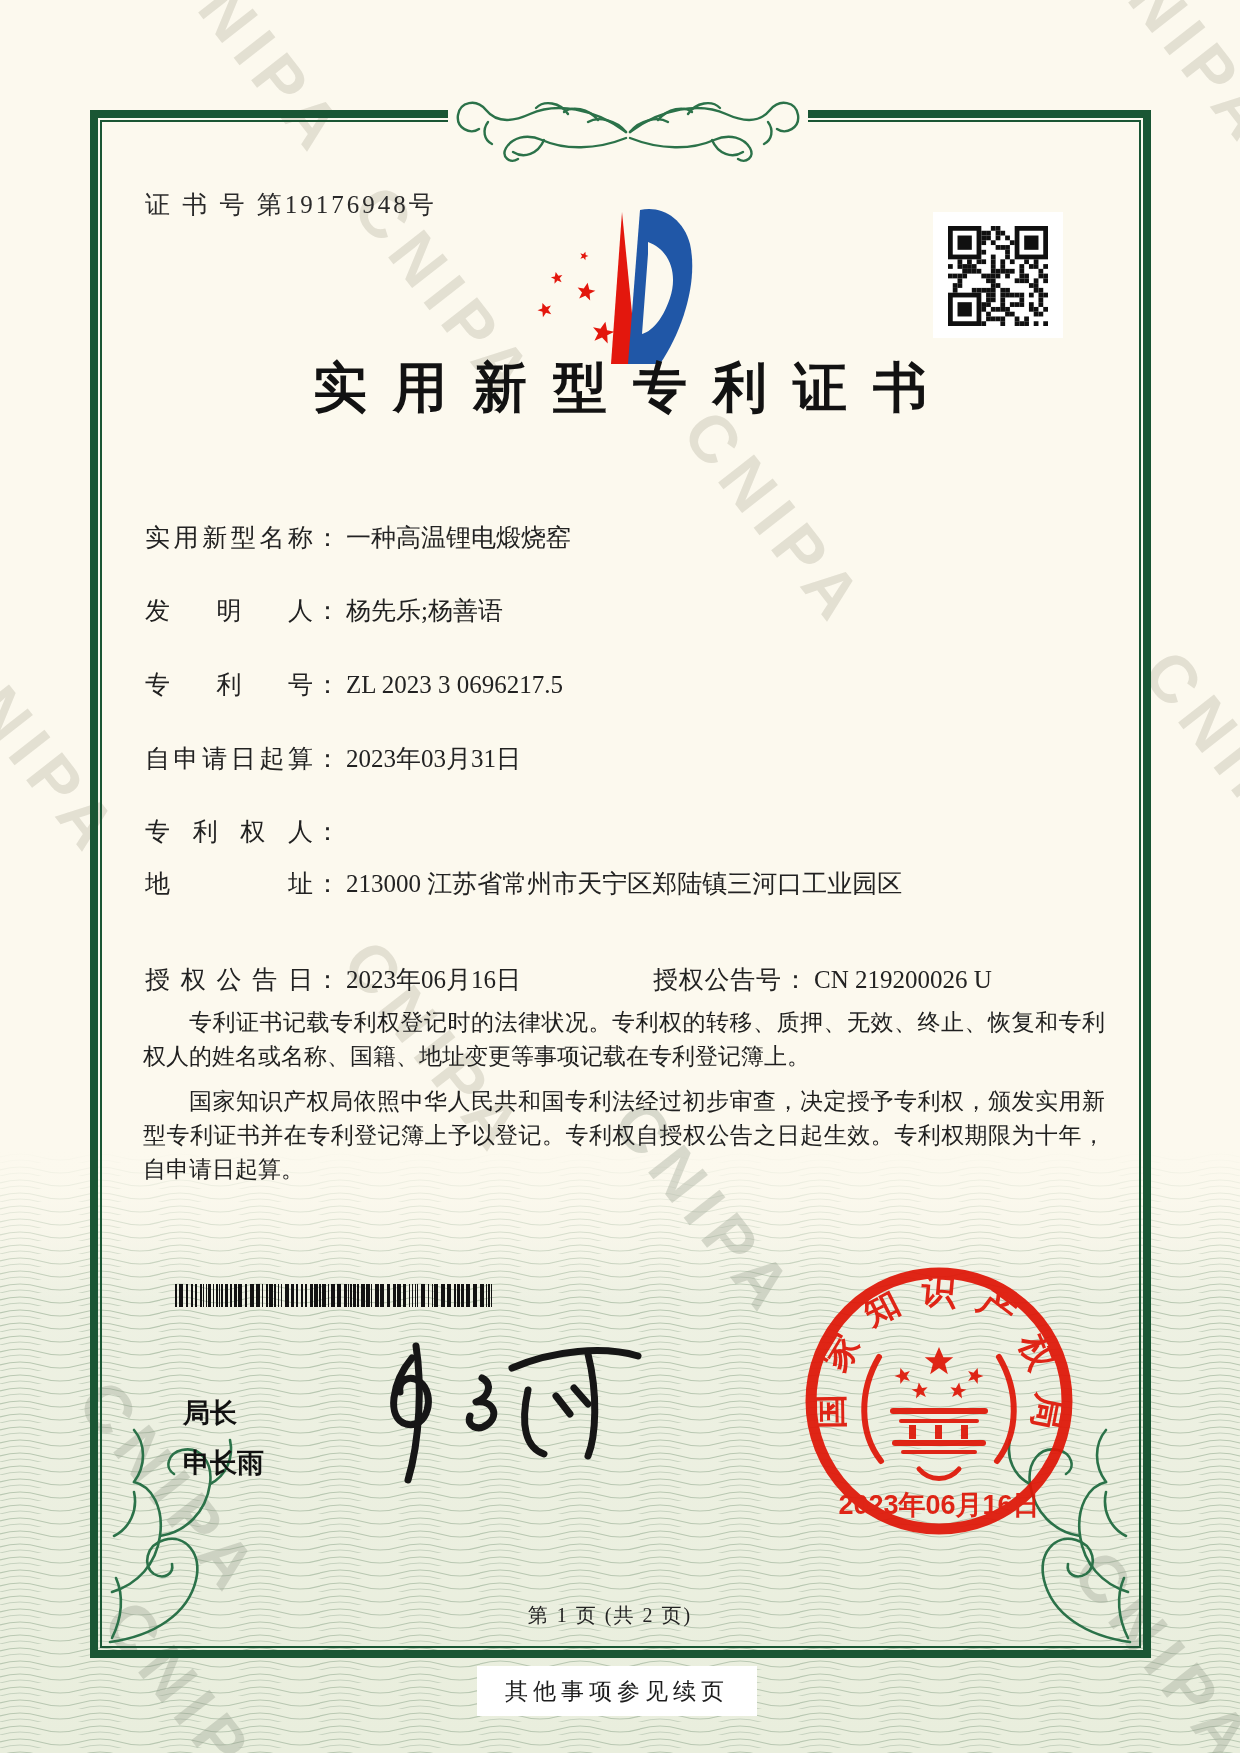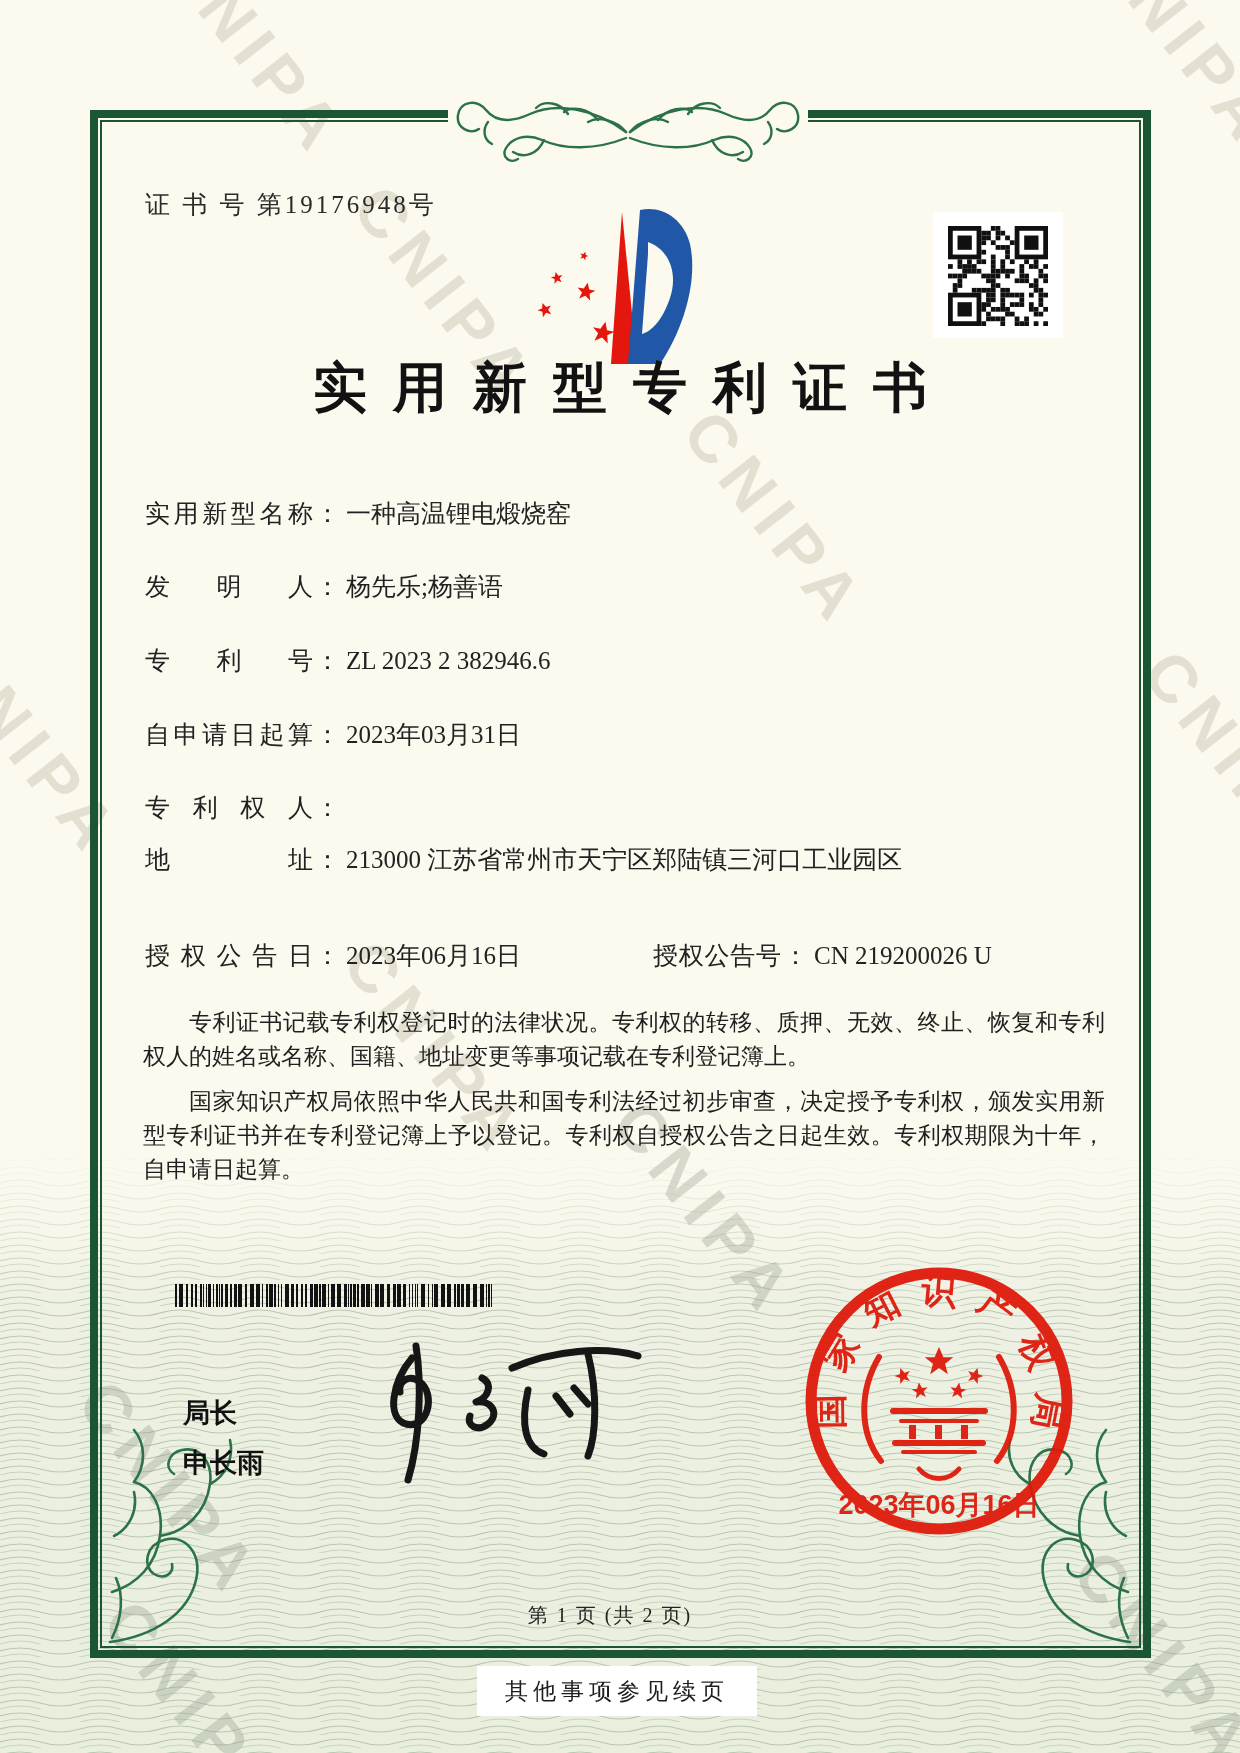--- a/index.html
+++ b/index.html
@@ -35,21 +35,21 @@
     font-size:25px;letter-spacing:3px;color:#2a2a2a;
   }
   .doc-title{
     position:absolute;left:0;top:352px;width:1240px;
     text-align:center;font-size:54px;font-weight:bold;color:#121212;
     letter-spacing:26px;text-indent:26px;
   }
   
   .field-row{
     position:absolute;left:145px;width:980px;
-    font-size:25px;color:#222;display:flex;align-items:baseline;
+    font-size:25px;color:#222;display:flex;align-items:baseline;margin-top:24px;
   }
   .flabel{
     display:inline-block;width:168px;
     text-align:justify;text-align-last:justify;text-justify:inter-character;
   }
   .fcolon{display:inline-block;margin:0 6px 0 2px;}
   .fvalue{white-space:nowrap;}
   .pair2{position:absolute;left:508px;top:0;display:flex;align-items:baseline;}
   .flabel2{display:inline-block;width:128px;text-align:justify;text-align-last:justify;}
   
@@ -346,21 +346,21 @@
     <span class="fvalue">一种高温锂电煅烧窑</span>
 </div>
 <div class="field-row" style="top:570px;">
   <span class="flabel">发明人</span>
     <span class="fcolon">：</span>
     <span class="fvalue">杨先乐;杨善语</span>
 </div>
 <div class="field-row" style="top:644px;">
   <span class="flabel">专利号</span>
     <span class="fcolon">：</span>
-    <span class="fvalue">ZL 2023 2 382946.6</span>
+    <span class="fvalue">ZL 2023 3 0696217.5</span>
 </div>
 <div class="field-row" style="top:718px;">
   <span class="flabel">自申请日起算</span>
     <span class="fcolon">：</span>
     <span class="fvalue">2023年03月31日</span>
 </div>
 <div class="field-row" style="top:791px;">
   <span class="flabel">专利权人</span>
     <span class="fcolon">：</span>
 </div>

